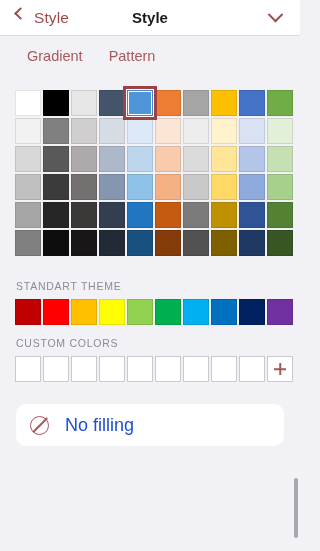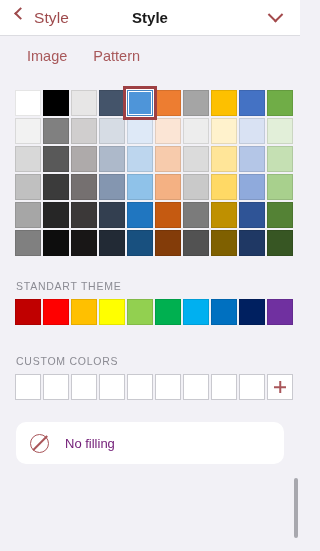--- a/index.html
+++ b/index.html
@@ -108,21 +108,21 @@
   .section-label {
     font-size: 10.5px;
     letter-spacing: 0.75px;
     color: #8b8b93;
     padding-left: 16px;
     margin-bottom: 7px;
   }
 
   .theme-section { margin-top: 14px; }
   .standard-section { margin-top: 24px; }
-  .custom-section { margin-top: 30px; }
+  .custom-section { margin-top: 12px; }
 
   .swatch-grid {
     display: grid;
     grid-template-columns: repeat(10, 26px);
     gap: 2px;
     padding-left: 15px;
   }
 
   .swatch {
     width: 26px;
@@ -204,22 +204,22 @@
     content: "";
     position: absolute;
     left: 50%; top: 50%;
     width: 1.6px;
     height: 20px;
     background: #a9565a;
     transform: translate(-50%,-50%) rotate(45deg);
   }
 
   .no-fill-label {
-    font-size: 13px;
-    color: #701a75;
+    font-size: 18px;
+    color: #1d4ed8;
   }
 
   
   .scrollbar-track {
     position: absolute;
     right: 2px;
     top: 478px;
     width: 4px;
     height: 66px;
   }
@@ -238,21 +238,21 @@
     <span class="back-chevron"></span>
     <span class="back-label">Style</span>
   </div>
   <div class="header-title">Style</div>
   <div class="collapse-btn">
     <span class="collapse-chevron"></span>
   </div>
 </div>
 
 <div class="tabs">
-  <div class="tab">Image</div>
+  <div class="tab">Gradient</div>
   <div class="tab">Pattern</div>
 </div>
 
 <div class="theme-section">
   <div class="swatch-grid" id="theme-grid">
       <div class="swatch" style="background: rgb(255, 255, 255);"></div>
       <div class="swatch" style="background: rgb(0, 0, 0);"></div>
       <div class="swatch" style="background: rgb(231, 230, 230);"></div>
       <div class="swatch" style="background: rgb(68, 84, 106);"></div>
       <div class="swatch selected" style="background: rgb(78, 149, 217);"></div>

